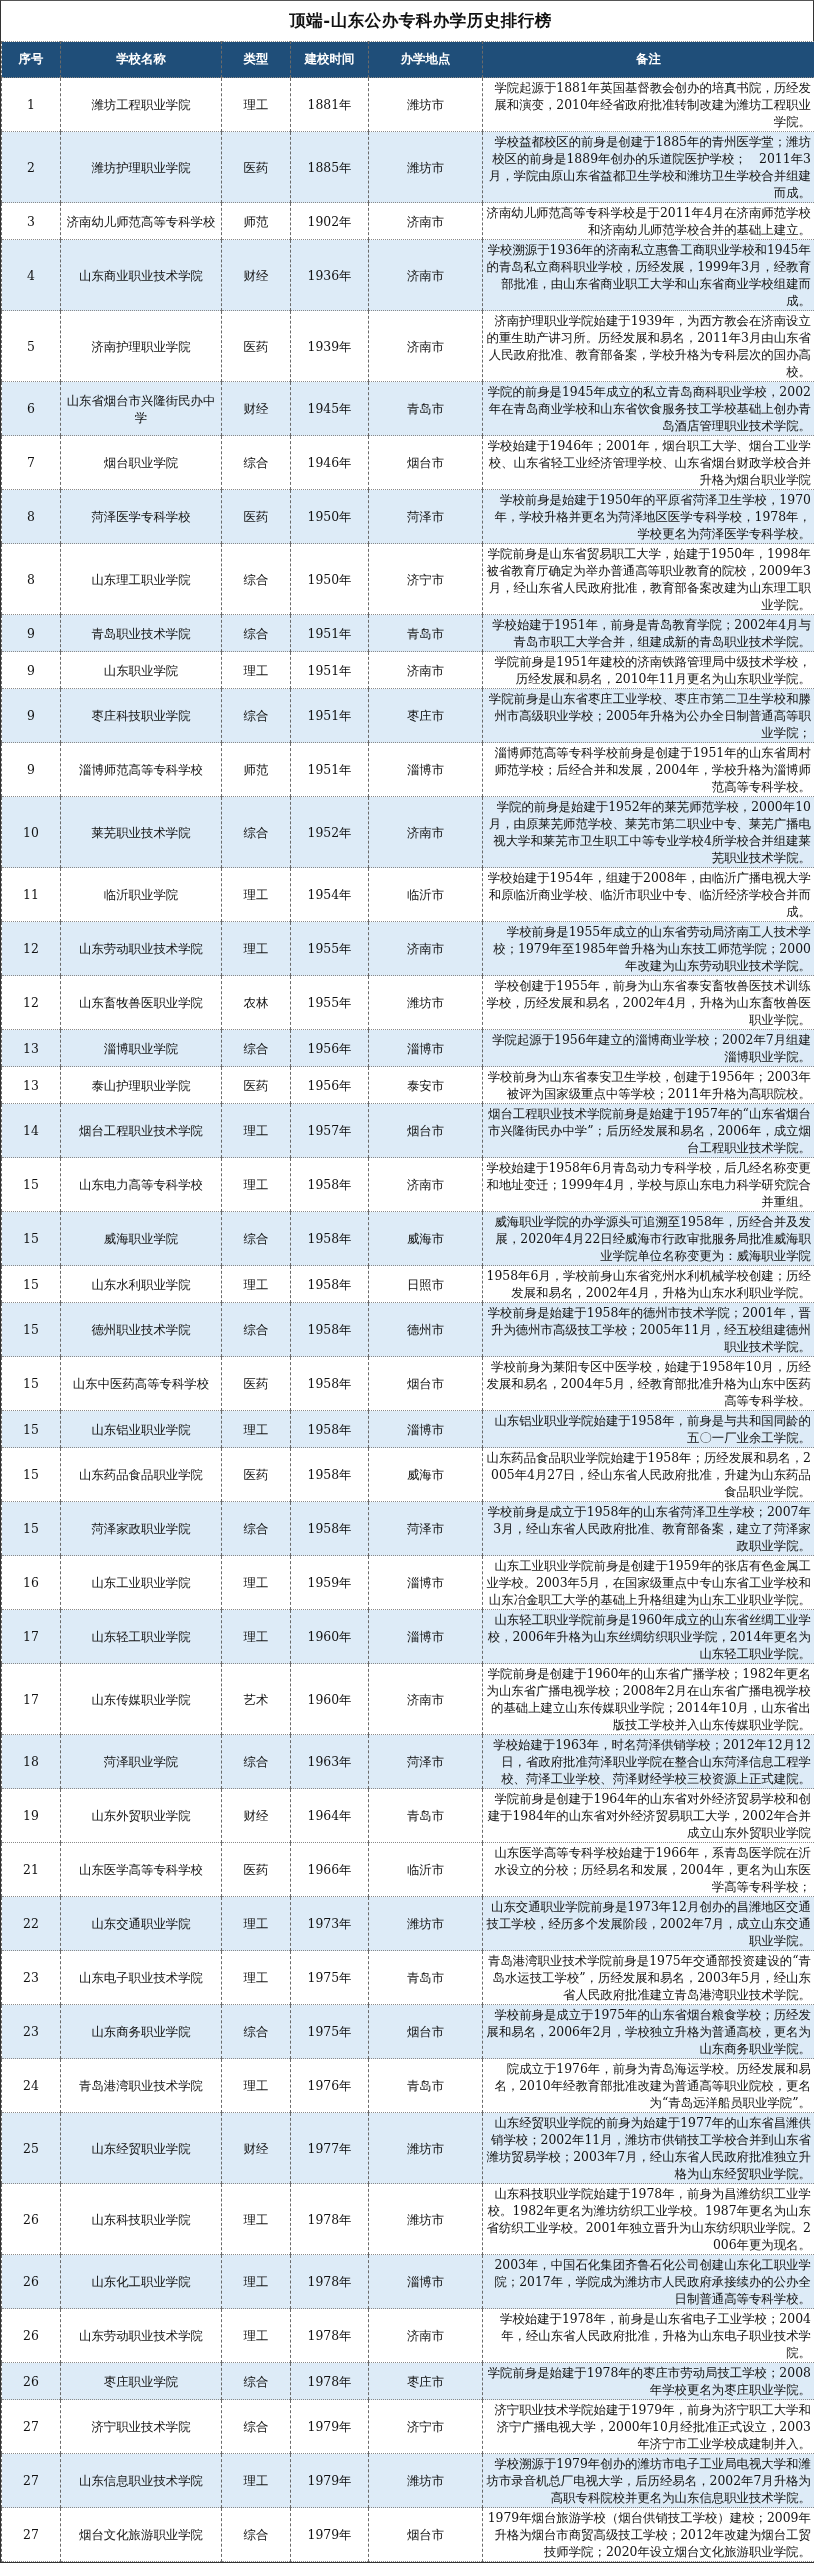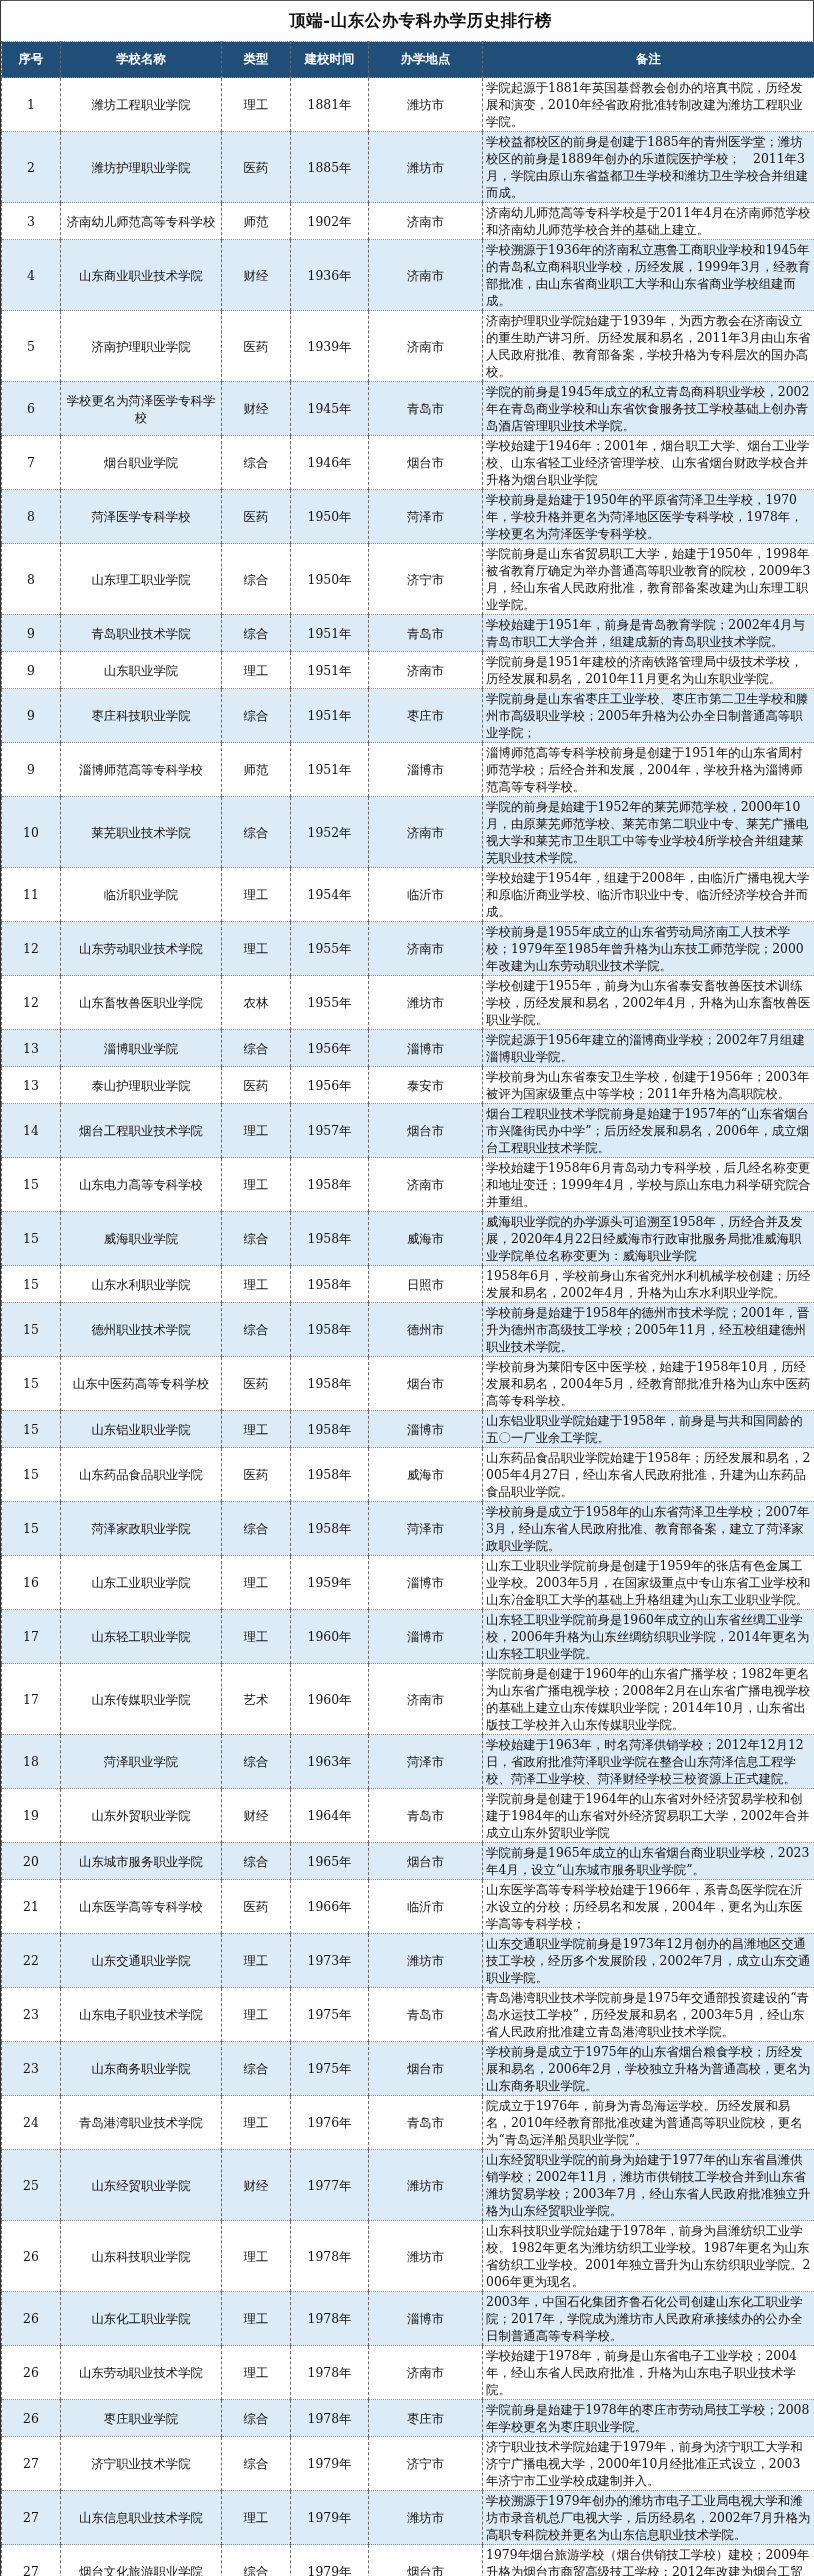--- a/index.html
+++ b/index.html
@@ -46,21 +46,21 @@
     font-size: 12.4px;
     height: 35px;
     text-align: center;
   }
   td {
     font-size: 12.4px;
     text-align: center;
     line-height: 17px;
   }
   td.note {
-    text-align: left;
+    text-align: right;
     padding: 1px 3.1px 1px 3.1px;
     font-size: 12.4px;
     line-height: 17px;
     word-break: break-all;
   }
   tr.alt td { background: #ddebf7; }
   tr.plain td { background: #ffffff; }
 </style>
 </head>
 <body>
@@ -122,21 +122,21 @@
         <tr class="plain">
           <td>5</td>
           <td>济南护理职业学院</td>
           <td>医药</td>
           <td>1939年</td>
           <td>济南市</td>
           <td class="note">济南护理职业学院始建于1939年，为西方教会在济南设立的重生助产讲习所。历经发展和易名，2011年3月由山东省人民政府批准、教育部备案，学校升格为专科层次的国办高校。</td>
         </tr>
         <tr class="alt">
           <td>6</td>
-          <td>学校更名为菏泽医学专科学校</td>
+          <td>山东省烟台市兴隆街民办中学</td>
           <td>财经</td>
           <td>1945年</td>
           <td>青岛市</td>
           <td class="note">学院的前身是1945年成立的私立青岛商科职业学校，2002年在青岛商业学校和山东省饮食服务技工学校基础上创办青岛酒店管理职业技术学院。</td>
         </tr>
         <tr class="plain">
           <td>7</td>
           <td>烟台职业学院</td>
           <td>综合</td>
           <td>1946年</td>
@@ -343,28 +343,20 @@
           <td>菏泽市</td>
           <td class="note">学校始建于1963年，时名菏泽供销学校；2012年12月12日，省政府批准菏泽职业学院在整合山东菏泽信息工程学校、菏泽工业学校、菏泽财经学校三校资源上正式建院。</td>
         </tr>
         <tr class="plain">
           <td>19</td>
           <td>山东外贸职业学院</td>
           <td>财经</td>
           <td>1964年</td>
           <td>青岛市</td>
           <td class="note">学院前身是创建于1964年的山东省对外经济贸易学校和创建于1984年的山东省对外经济贸易职工大学，2002年合并成立山东外贸职业学院</td>
-        </tr>
-        <tr class="alt">
-          <td>20</td>
-          <td>山东城市服务职业学院</td>
-          <td>综合</td>
-          <td>1965年</td>
-          <td>烟台市</td>
-          <td class="note">学院前身是1965年成立的山东省烟台商业职业学校，2023年4月，设立“山东城市服务职业学院”。</td>
         </tr>
         <tr class="plain">
           <td>21</td>
           <td>山东医学高等专科学校</td>
           <td>医药</td>
           <td>1966年</td>
           <td>临沂市</td>
           <td class="note">山东医学高等专科学校始建于1966年，系青岛医学院在沂水设立的分校；历经易名和发展，2004年，更名为山东医学高等专科学校；</td>
         </tr>
         <tr class="alt">

